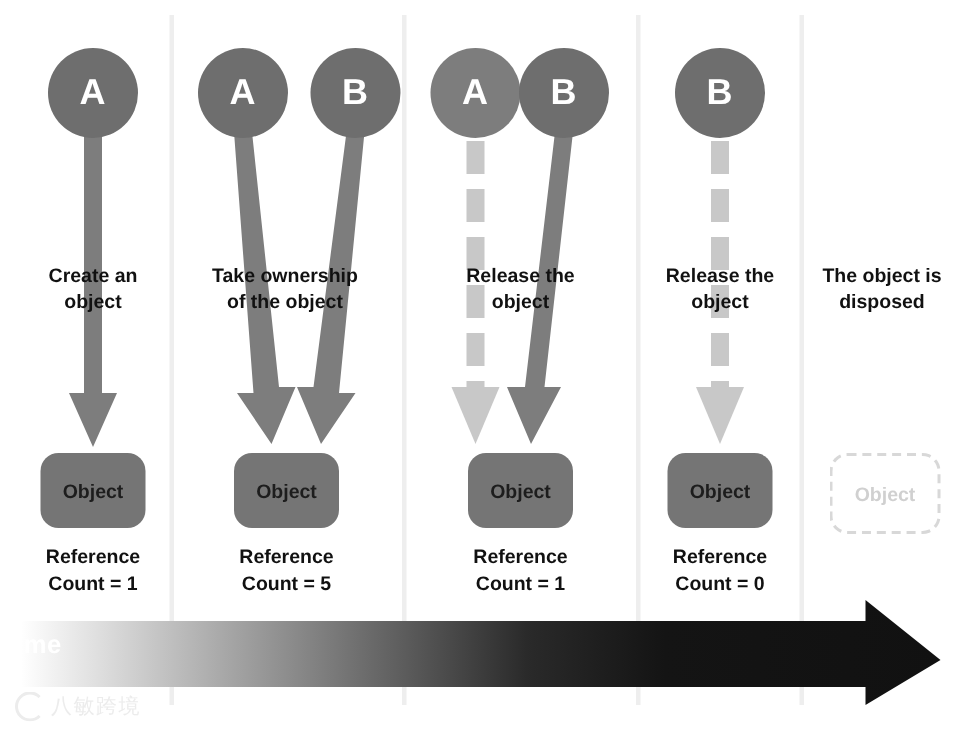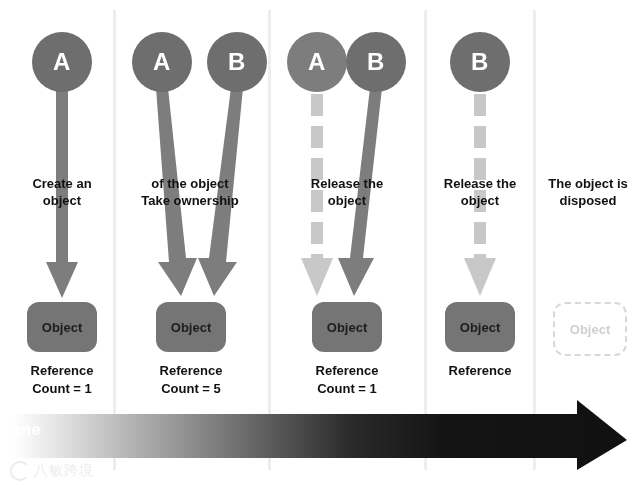--- a/index.html
+++ b/index.html
@@ -182,22 +182,22 @@
     <span>Object</span>
   </div>
   <div class="refcount" style="left:-3px;top:362px;">
     <span>Reference</span>
     <span>Count = 1</span>
   </div>
 
   <div class="actor dark" style="left:132px;top:32px;">A</div>
   <div class="actor dark" style="left:207px;top:32px;">B</div>
   <div class="caption" style="left:125px;top:175px;">
+    <div>Take ownership</div>
     <div>of the object</div>
-    <div>Take ownership</div>
   </div>
   <div class="objbox" style="left:156px;top:302px;">
     <span>Object</span>
   </div>
   <div class="refcount" style="left:126px;top:362px;">
     <span>Reference</span>
     <span>Count = 5</span>
   </div>
 
   <div class="actor mid" style="left:287px;top:32px;">A</div>
@@ -217,20 +217,21 @@
   <div class="actor dark" style="left:450px;top:32px;">B</div>
   <div class="caption" style="left:415px;top:175px;">
     <div>Release the</div>
     <div>object</div>
   </div>
   <div class="objbox" style="left:445px;top:302px;">
     <span>Object</span>
   </div>
   <div class="refcount" style="left:415px;top:362px;">
     <span>Reference</span>
+    <span>Count = 0</span>
   </div>
 
   <div class="caption" style="left:523px;top:175px;">
     <div>The object is</div>
     <div>disposed</div>
   </div>
   <div class="objbox disposed" style="left:553px;top:302px;">
     <span>Object</span>
   </div>
 

